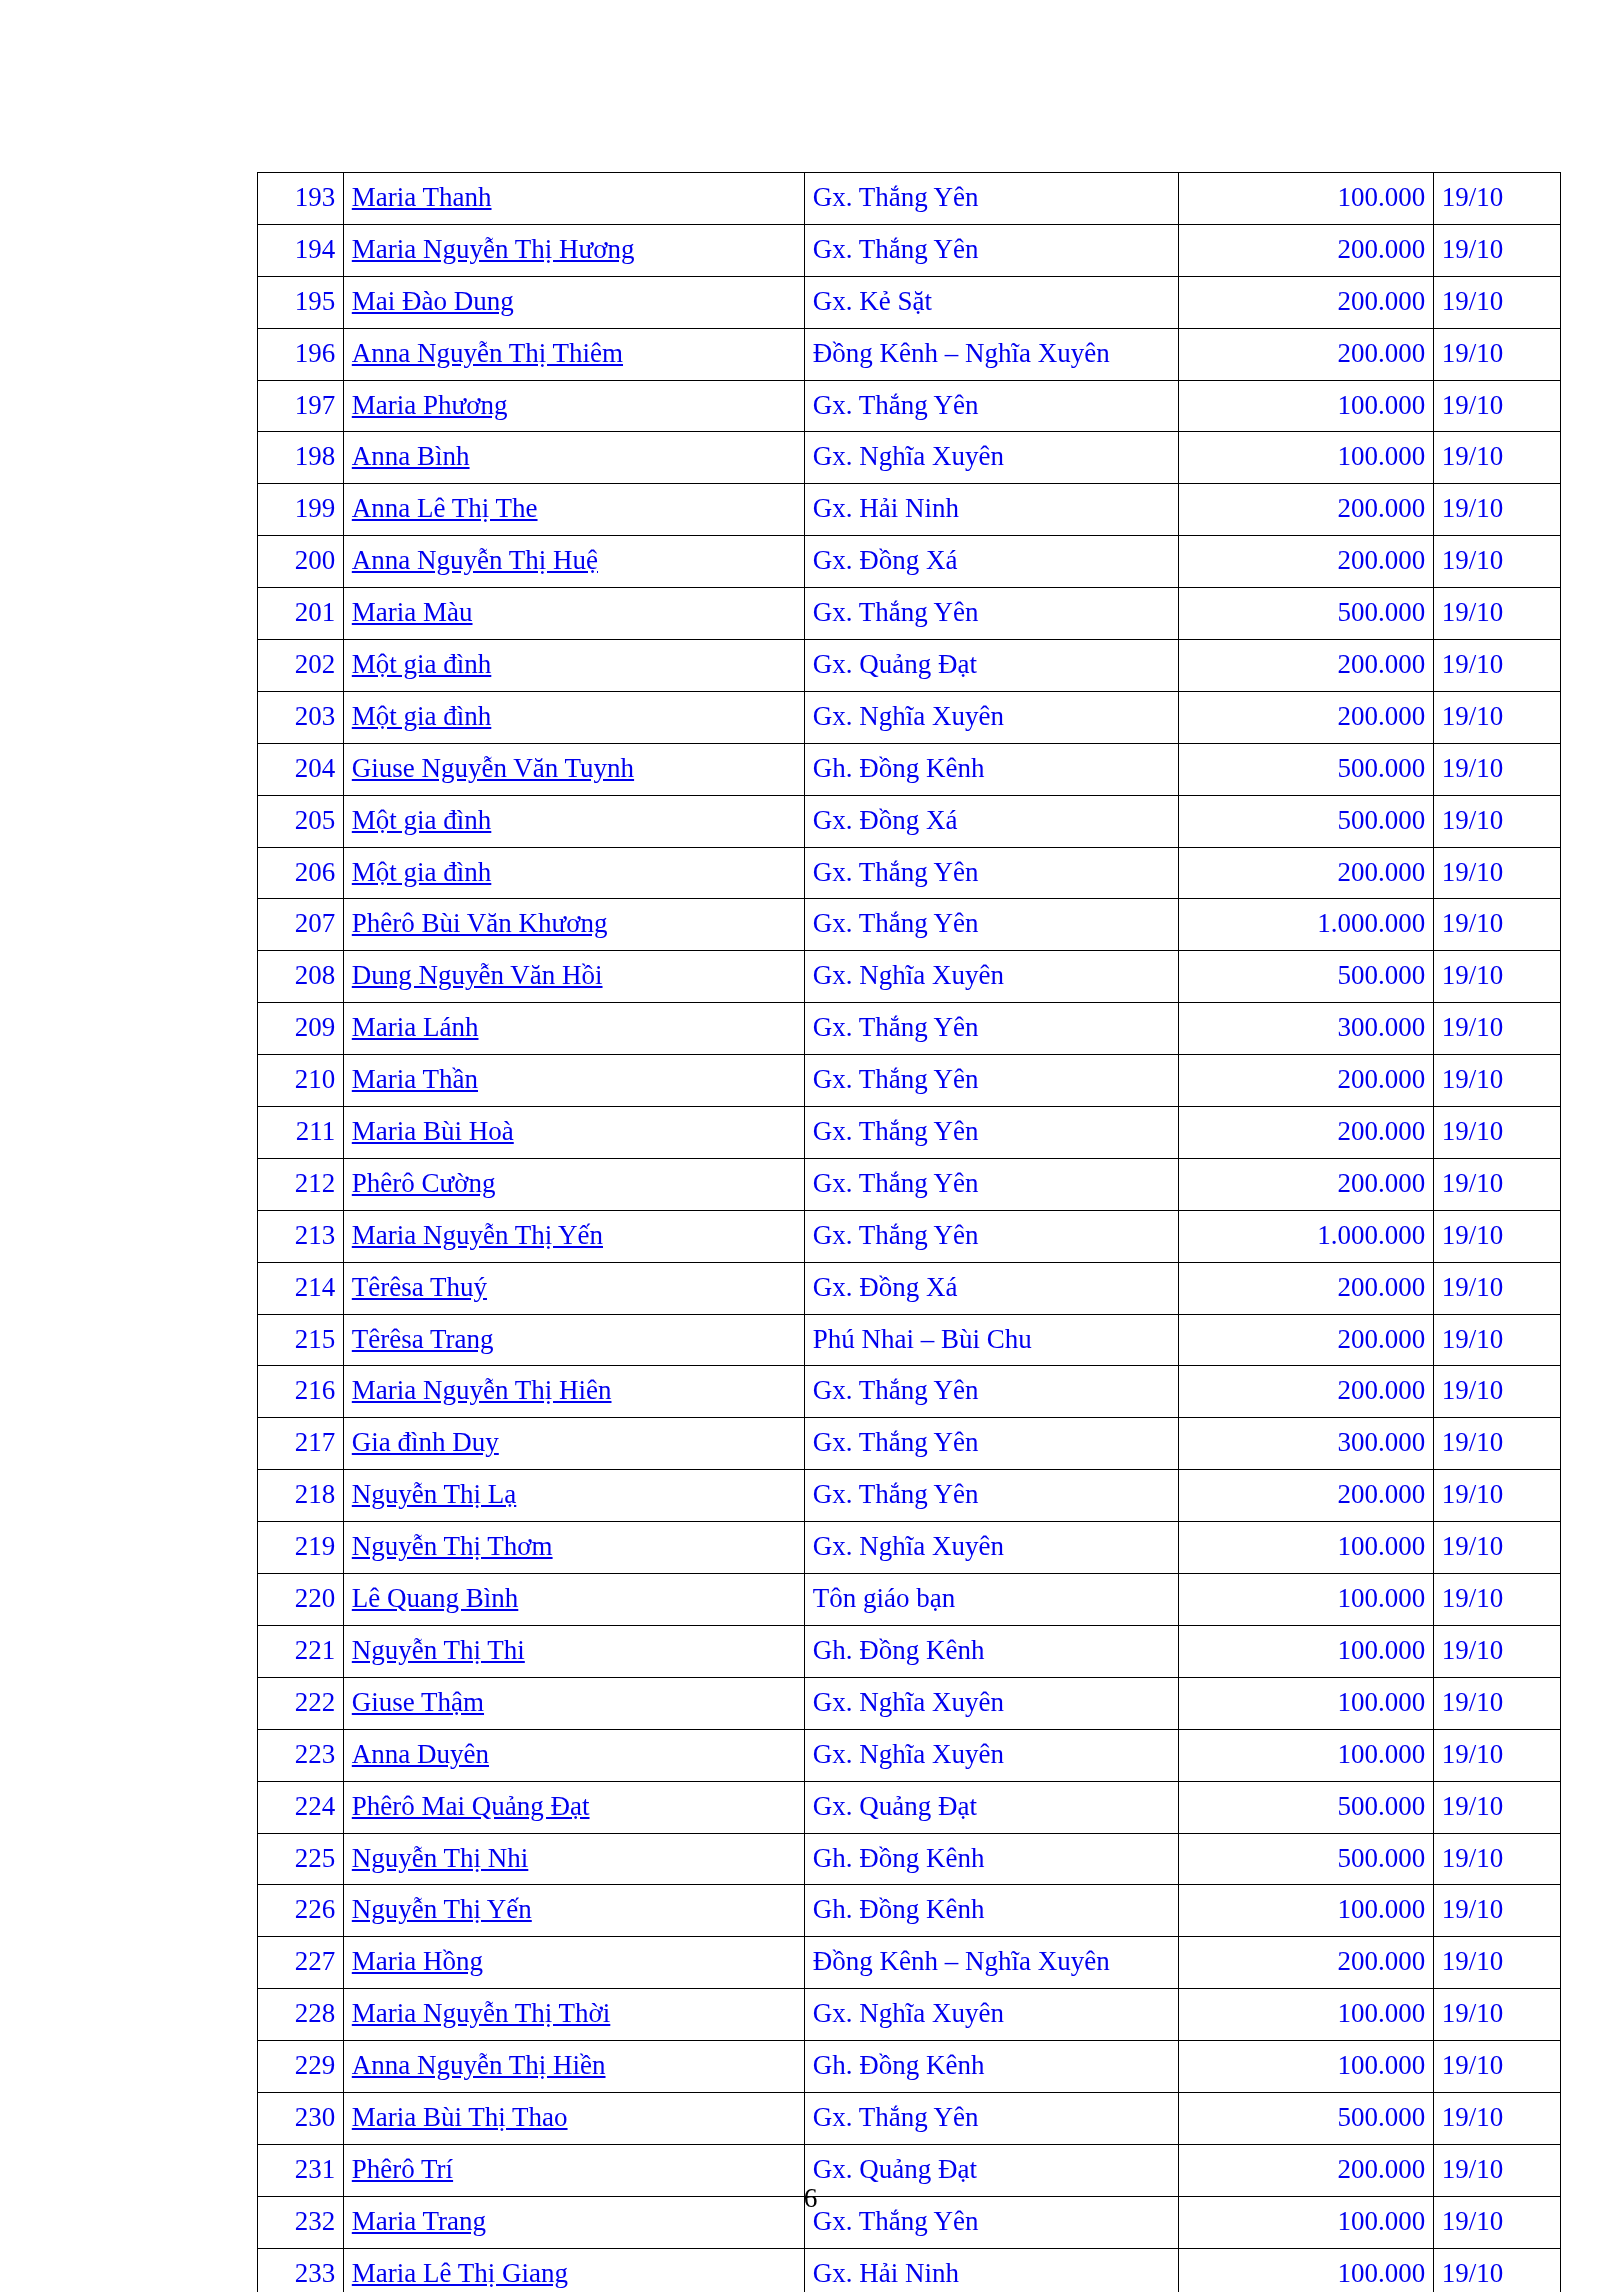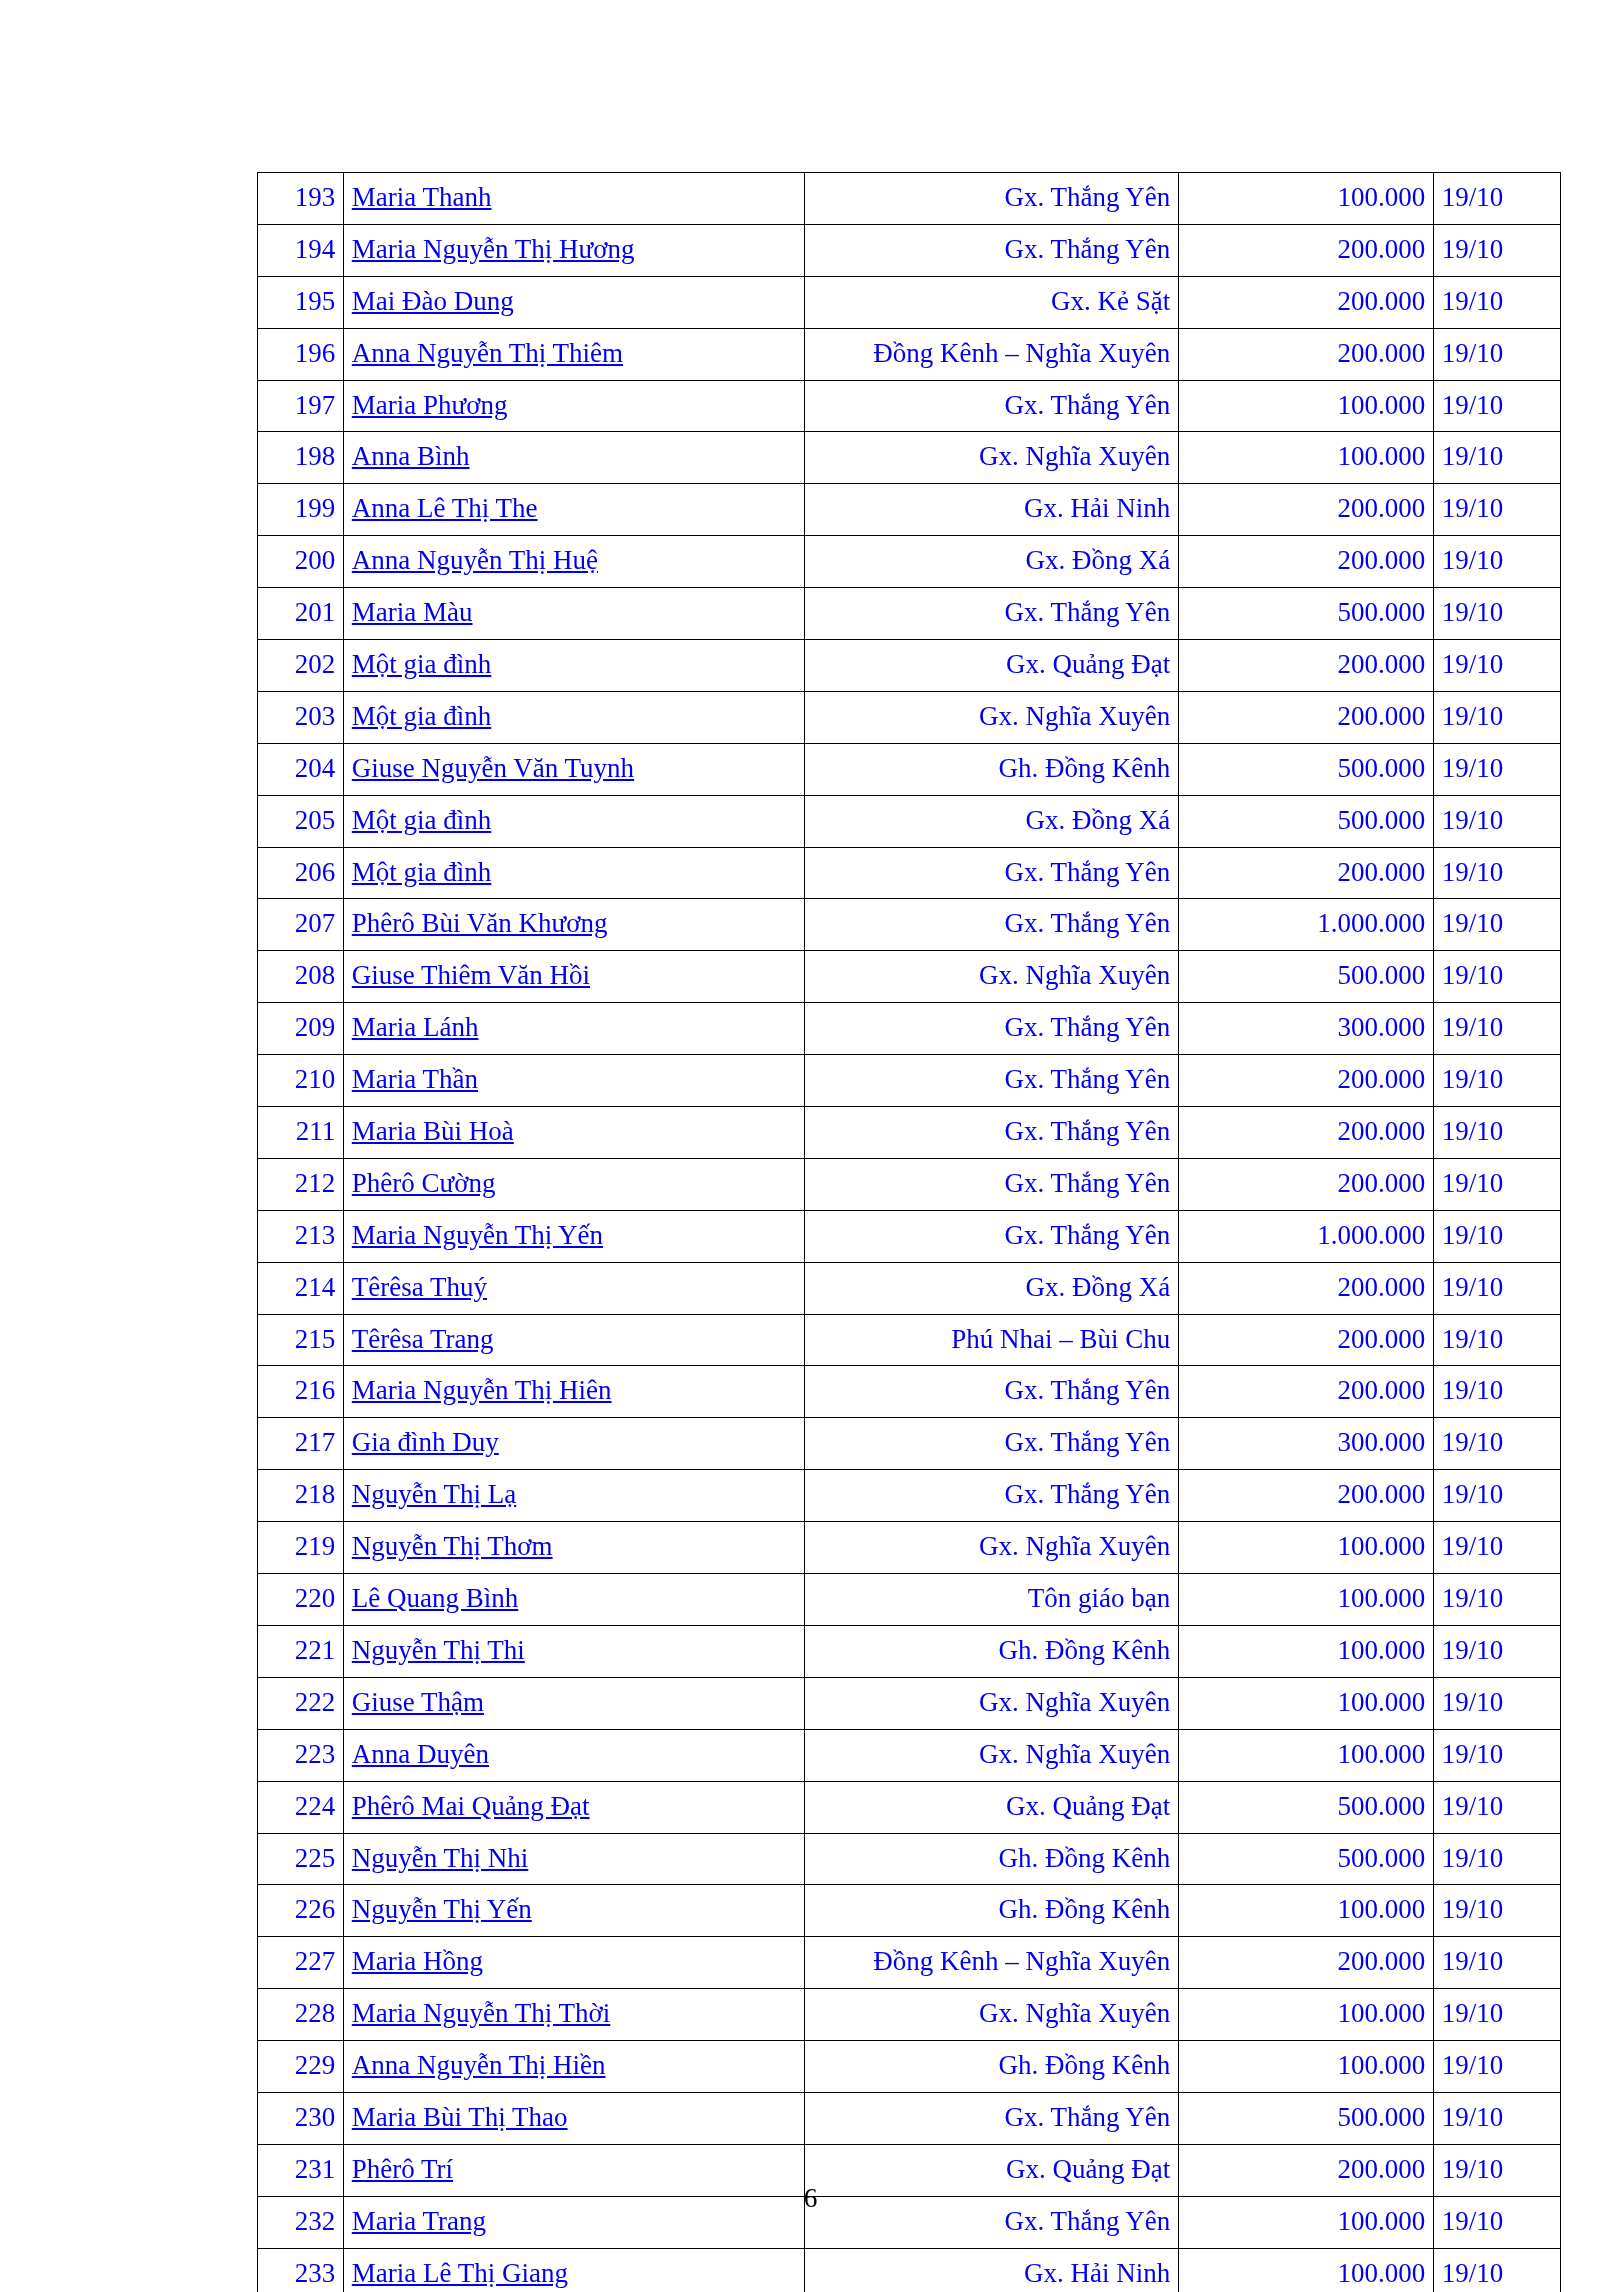--- a/index.html
+++ b/index.html
@@ -44,21 +44,21 @@
     font-size: 27px;
     line-height: 1.0;
     height: 47px;
     padding: 1px 7.8px 2.9px 7.8px;
     vertical-align: middle;
     white-space: nowrap;
     overflow: hidden;
   }
   td.no    { text-align: right; padding-right: 4.9px; }
   td.name  { text-align: left; padding-left: 9.8px; text-decoration: underline; }
-  td.place { text-align: right; padding-left: 9.8px; }
+  td.place { text-align: left; padding-left: 9.8px; }
   td.amt   { text-align: right; padding-right: 11.8px; }
   td.date  { text-align: left; padding-left: 2px; padding-right: 2px; }
 
   .page-number {
     position: absolute;
     left: 0;
     top: 2148px;
     width: 1621px;
     text-align: center;
     font-size: 27.4px;
@@ -181,21 +181,21 @@
           </tr>
           <tr>
             <td class="no">207</td>
             <td class="name">Phêrô Bùi Văn Khương</td>
             <td class="place">Gx. Thắng Yên</td>
             <td class="amt">1.000.000</td>
             <td class="date">19/10</td>
           </tr>
           <tr>
             <td class="no">208</td>
-            <td class="name">Giuse Thiêm Văn Hồi</td>
+            <td class="name">Dung Nguyễn Văn Hồi</td>
             <td class="place">Gx. Nghĩa Xuyên</td>
             <td class="amt">500.000</td>
             <td class="date">19/10</td>
           </tr>
           <tr>
             <td class="no">209</td>
             <td class="name">Maria Lánh</td>
             <td class="place">Gx. Thắng Yên</td>
             <td class="amt">300.000</td>
             <td class="date">19/10</td>

